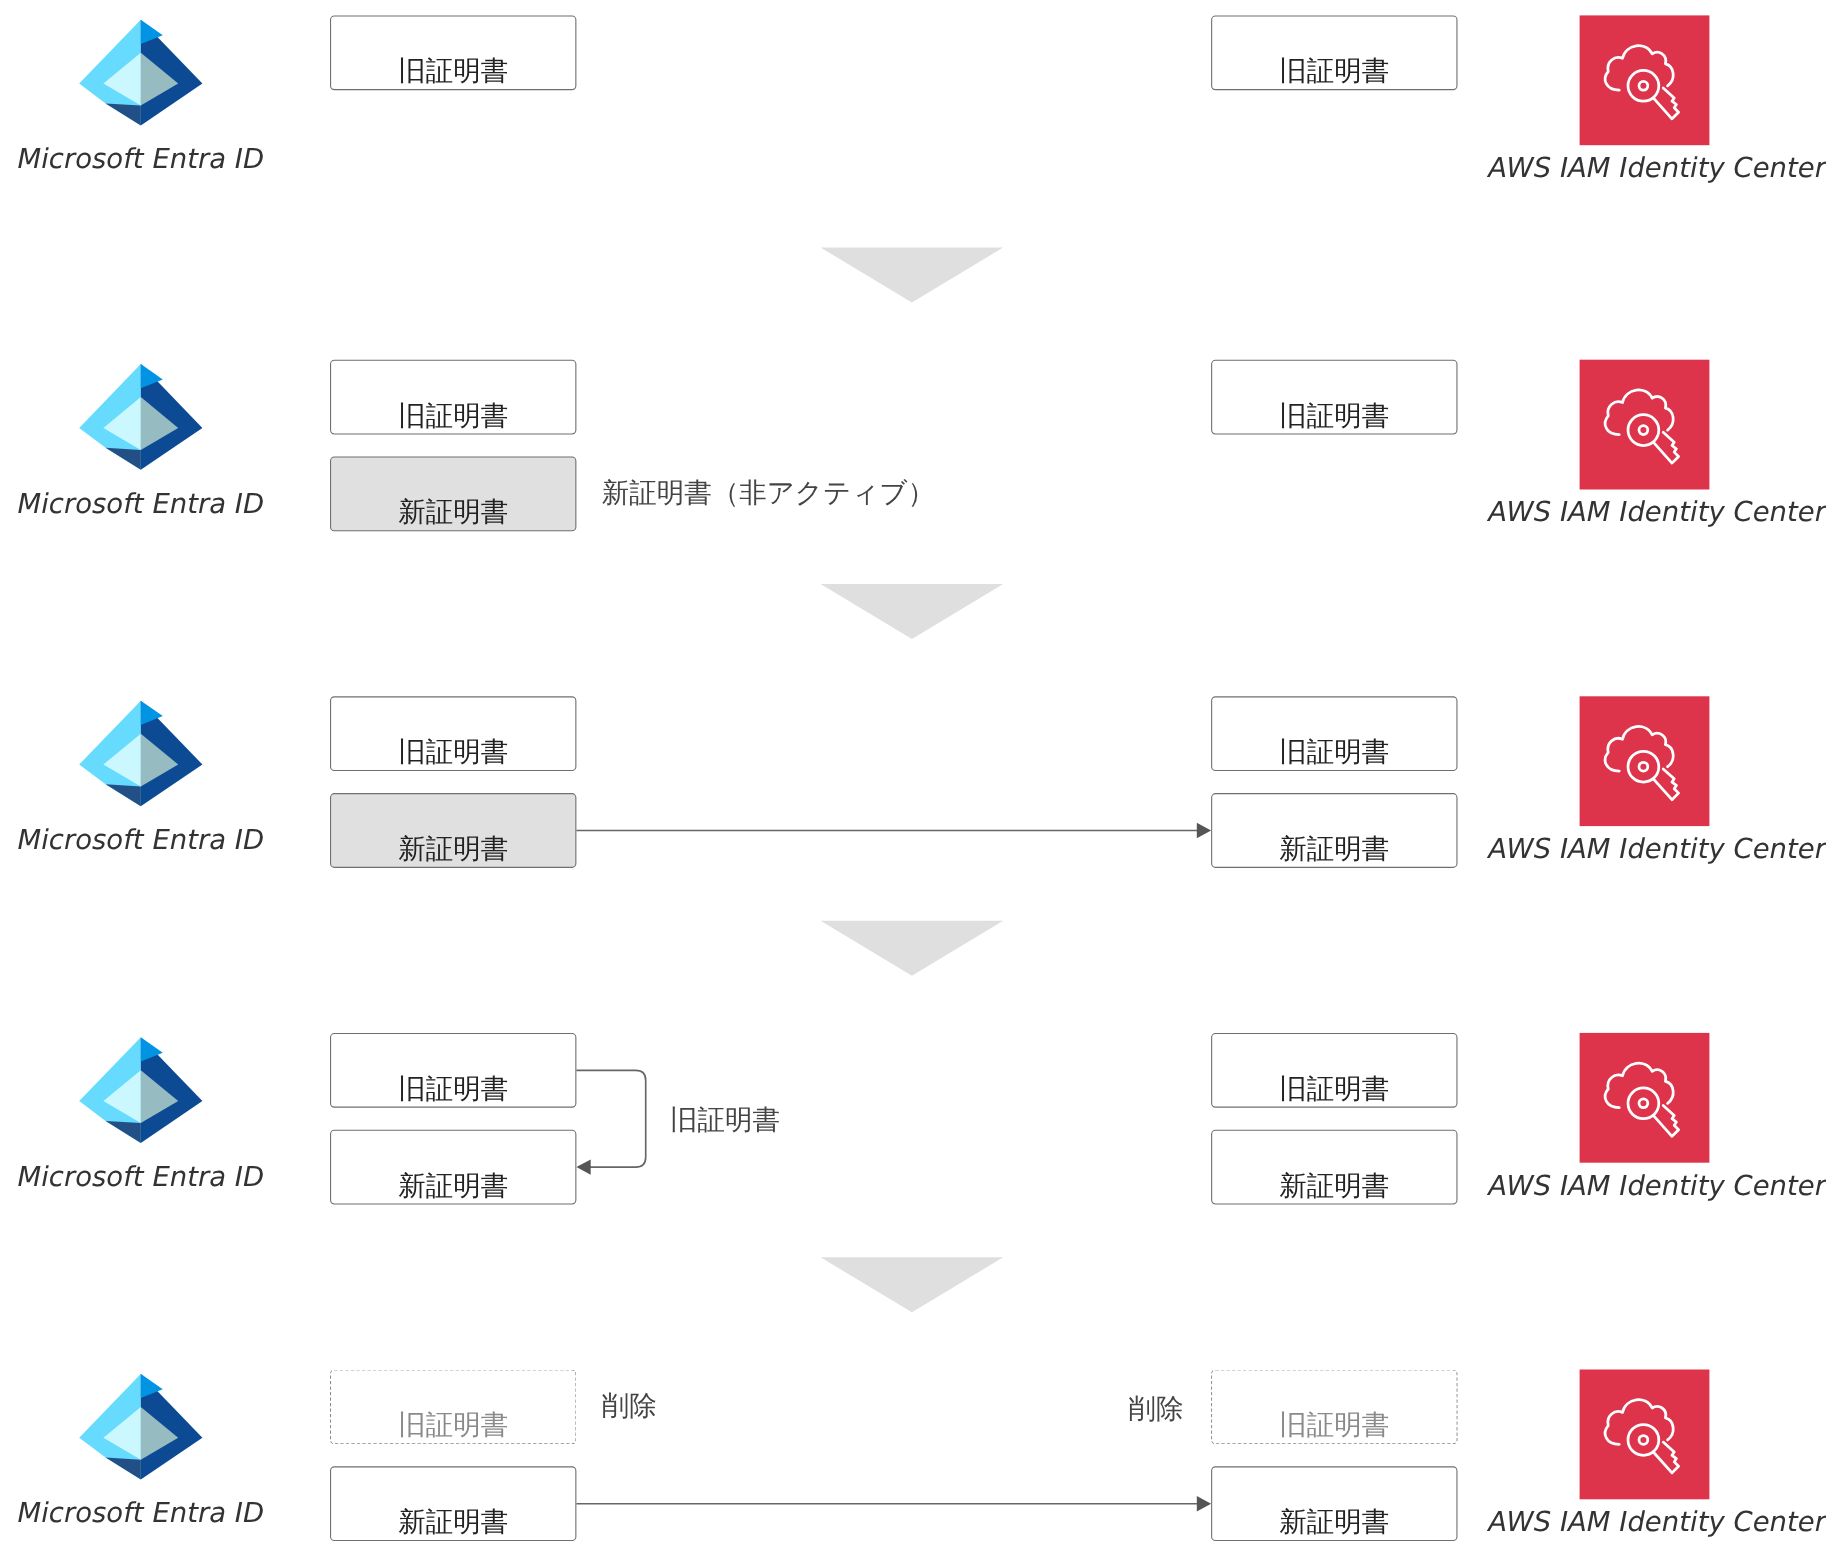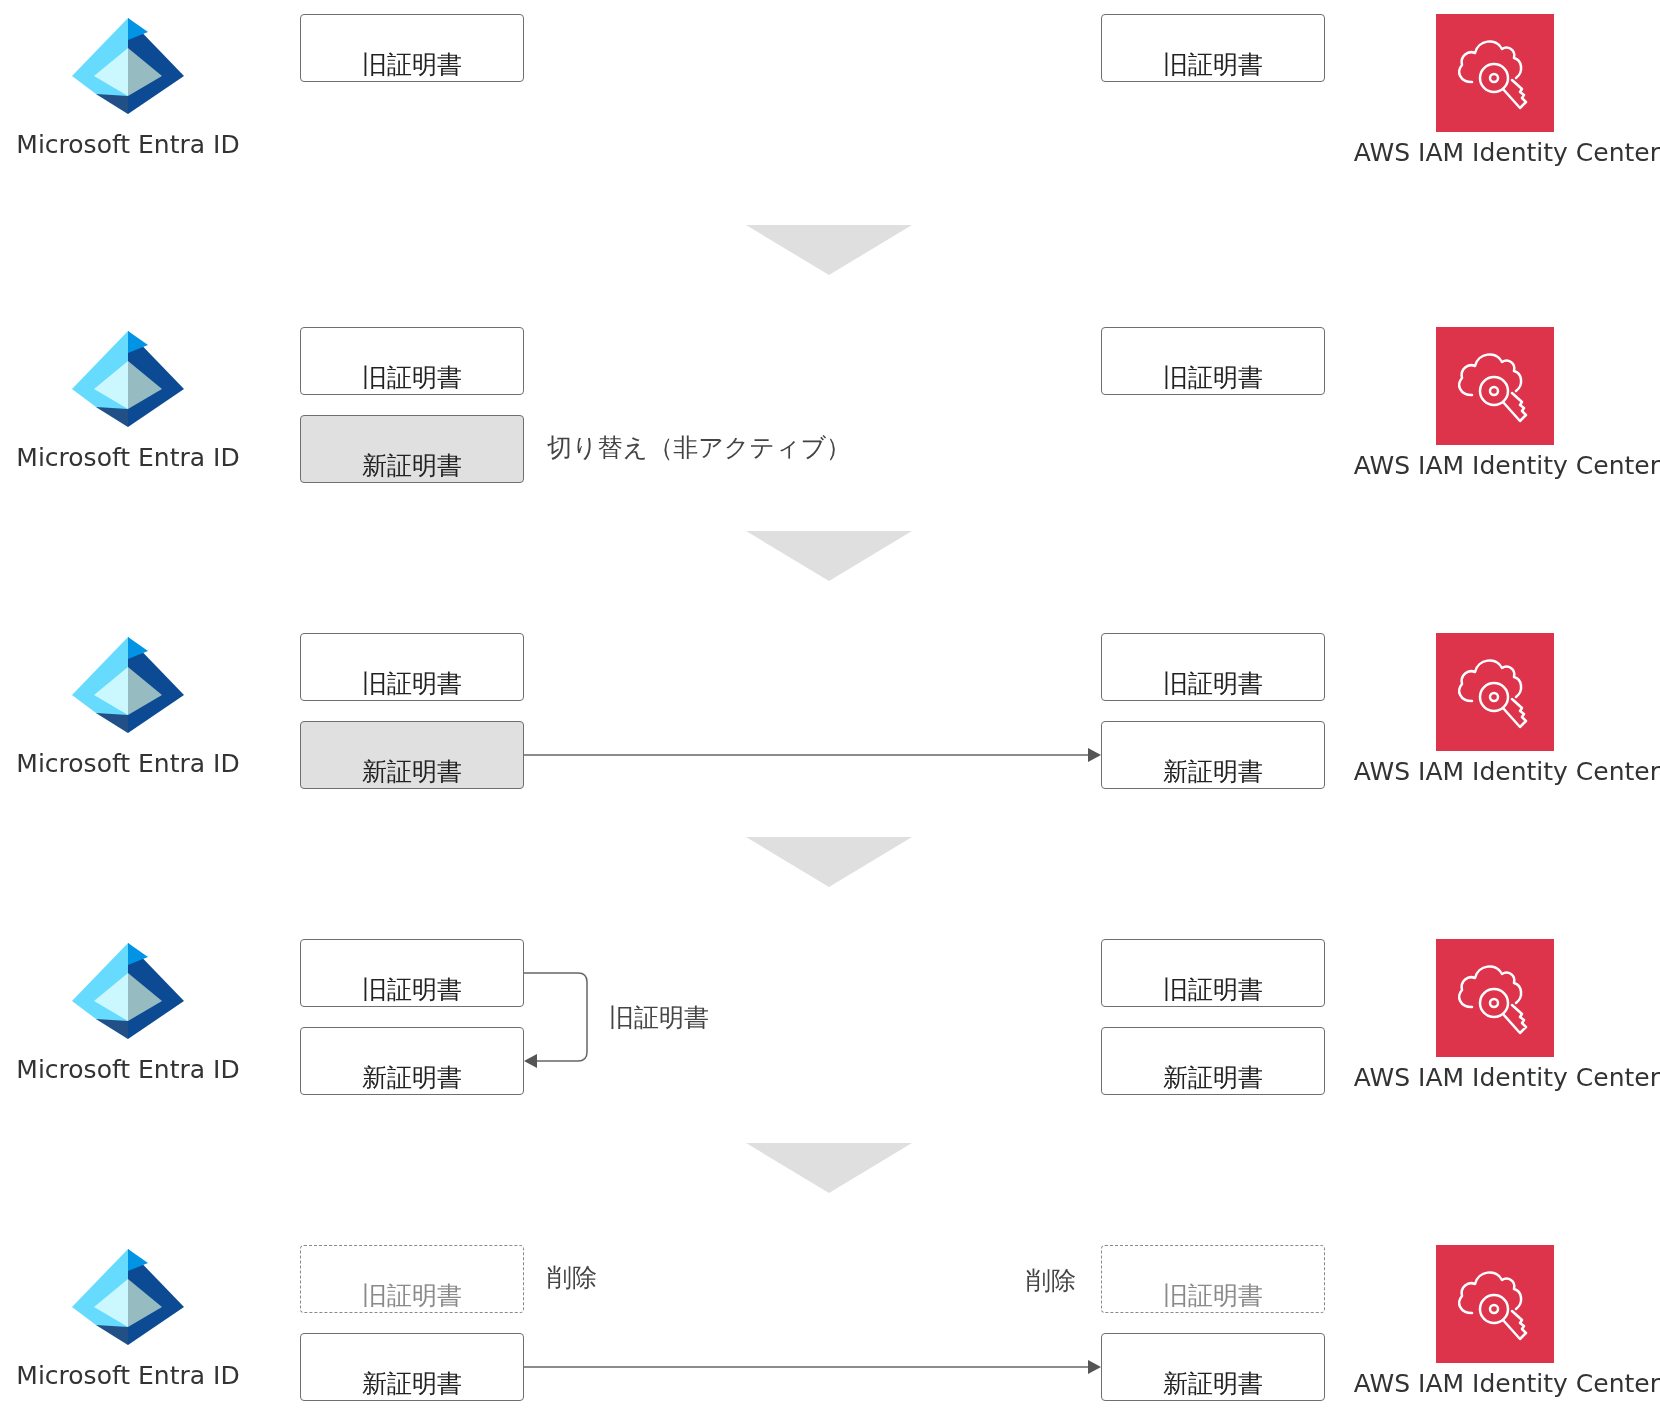--- a/index.html
+++ b/index.html
@@ -1,21 +1,21 @@
 <!DOCTYPE html>
 <html><head>
 <meta charset="utf-8">
 <style>
   html, body { margin:0; padding:0; background:#ffffff; }
   body { width:1660px; height:1412px; position:relative; overflow:hidden;
          font-family:"DejaVu Sans","Liberation Sans",sans-serif; color:#333; }
   .stage { position:absolute; left:0; width:1660px; height:300px; }
   .entra { position:absolute; left:0; top:0; width:256px; text-align:center; }
   .entra svg { display:block; margin:4px auto 0; }
-  .entra .lbl, .aws .lbl { font-size:25px; color:#333; white-space:nowrap; margin-top:6px; }
+  .entra .lbl, .aws .lbl { font-size:25px; color:#333; white-space:nowrap; margin-top:6px;font-style:italic; }
   .aws { position:absolute; left:1330px; top:0; width:330px; text-align:right; }
   .aws .tile { width:118px; height:118px; background:#dd344c; margin:0 auto; display:flex; align-items:center; justify-content:center; }
   .cert { position:absolute; width:224px; height:68px; box-sizing:border-box;
           border:1.5px solid #6f6f6f; border-radius:4px; background:#fff;
           display:flex; align-items:flex-end; justify-content:center;
           font-size:25px; color:#222; }
   .cert.gray { background:#e0e0e0; }
   .cert.dashed { border:1.5px dashed #8a8a8a; color:#8a8a8a; }
   .note { position:absolute; font-size:25px; color:#444; white-space:nowrap; }
   .tri { position:absolute; left:746px; width:0; height:0;
@@ -70,21 +70,21 @@
       <polygon points="60,30 60,78 94,58" fill="#96bcc2"></polygon>
     </svg>
     <div class="lbl">Microsoft Entra ID</div>
   </div>
   <div class="cert" style="left:300px;top:0;">
       <span>旧証明書</span>
     </div>
   <div class="cert gray" style="left:300px;top:88px;">
       <span>新証明書</span>
     </div>
-  <div class="note" style="left:547px;top:104px;">切り替え（非アクティブ）</div>
+  <div class="note" style="left:547px;top:104px;">新証明書（非アクティブ）</div>
   <div class="cert" style="left:1101px;top:0;">
       <span>旧証明書</span>
     </div>
   <div class="aws">
     <div class="tile">
       <svg width="90" height="90" viewBox="0 0 90 90" fill="none" stroke="#fff" stroke-width="2.5" stroke-linejoin="round" stroke-linecap="round">
         <path d="M22 54 C10 54 6 44 12 37 C10 28 18 22 25 25 C28 12 46 9 52 21 C58 17 66 22 64 30 C72 32 74 44 66 50"></path>
         <circle cx="44" cy="50" r="14"></circle>
           <circle cx="44" cy="50" r="4"></circle>
         <path d="M53 61 L70 80 L76 74 L72 70 L74 67 L70 64 L72 61 L62 52"></path>

